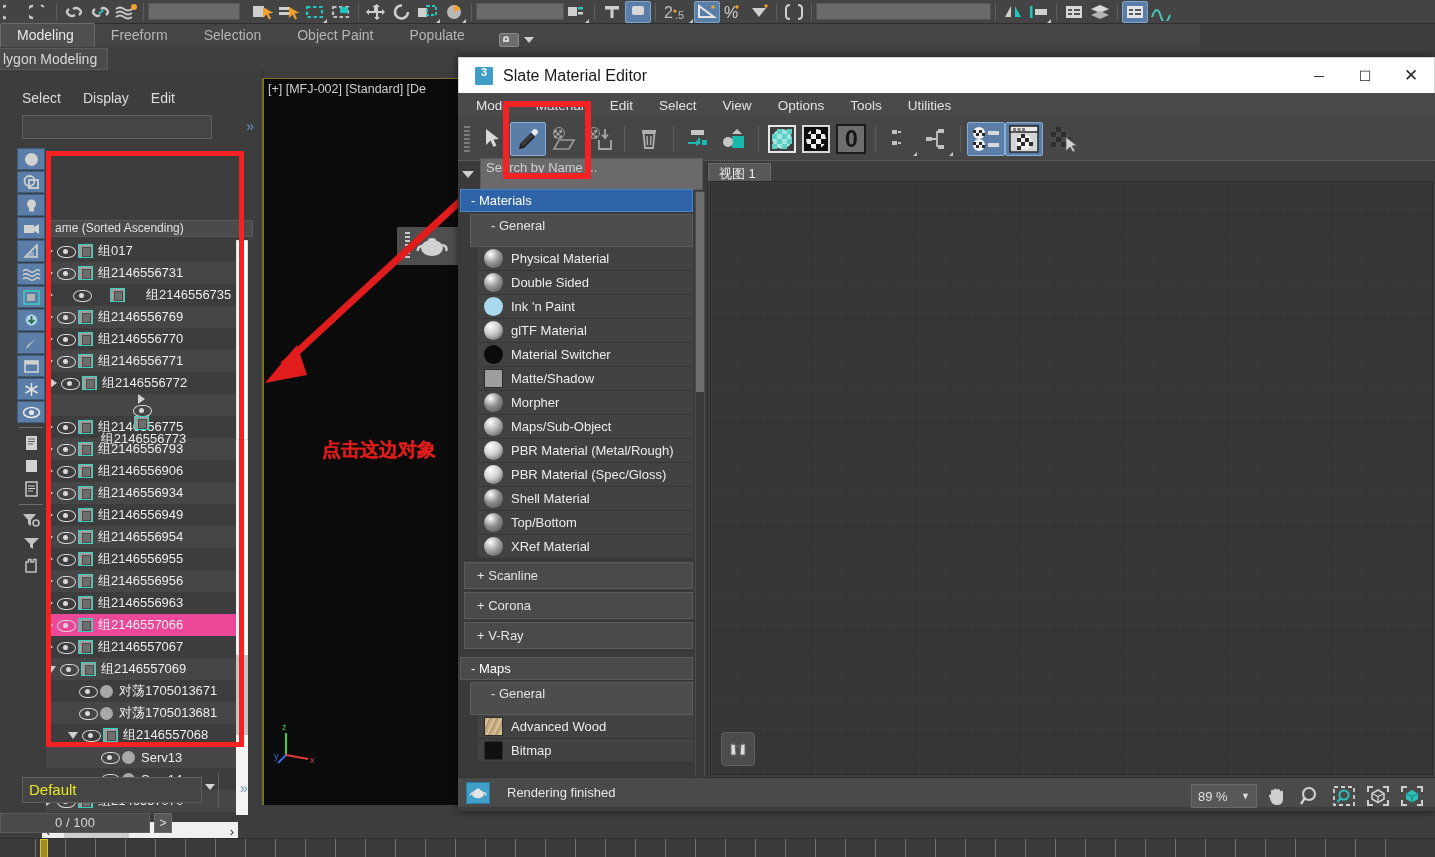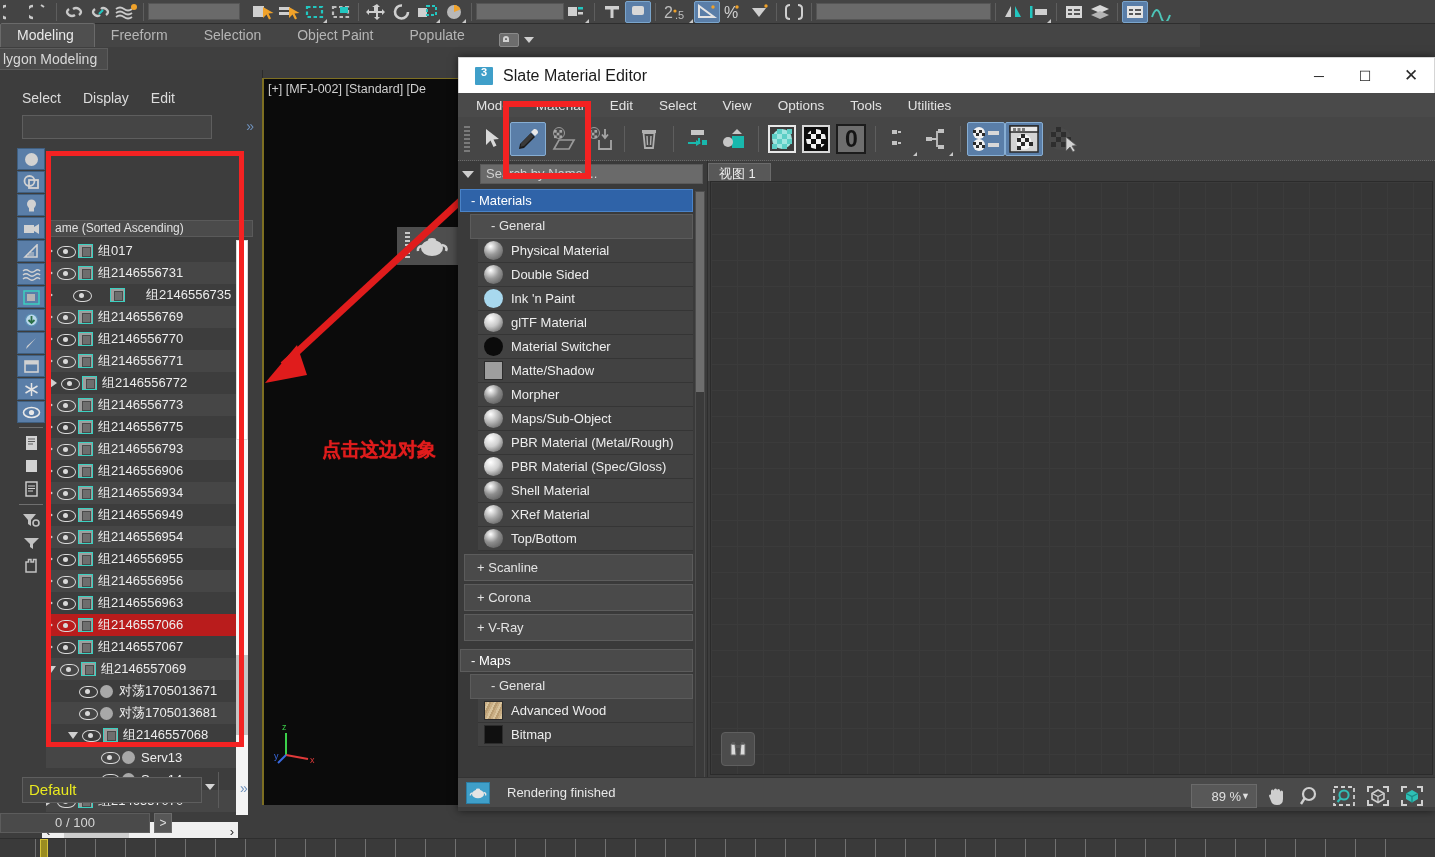--- a/index.html
+++ b/index.html
@@ -111,21 +111,21 @@
   }
   #se-list {
     position: absolute; left: 46px; top: 170px; width: 195px; height: 575px;
     overflow: hidden;
   }
   .se-row {
     height: 22px; display: flex; align-items: center;
     font-size: 13px; white-space: nowrap;
   }
   .se-row.alt { background: #464646; }
-  .se-row.selected { background: #b91c1c; }
+  .se-row.selected { background: #ec4899; }
   .se-arrow {
     width: 0; height: 0; flex: 0 0 auto;
     border-top: 5px solid transparent;
     border-bottom: 5px solid transparent;
     border-left: 7px solid #cfcfcf;
     margin-right: 4px;
   }
   .se-arrow.open {
     border-left: 5px solid transparent;
     border-right: 5px solid transparent;
@@ -294,32 +294,32 @@
   }
   #browser-search {
     height: 26px; display: flex; align-items: center; gap: 6px; padding: 0 4px;
   }
   #browser-search .caret {
     width: 0; height: 0;
     border-left: 6px solid transparent; border-right: 6px solid transparent;
     border-top: 7px solid #cecece;
   }
   #browser-search .sfield {
-    flex: 1; height: 20px; background: #6a6a6a; border: 1px solid #5a5a5a;
+    flex: 1; height: 32px; background: #6a6a6a; border: 1px solid #5a5a5a;
     color: #d0d0d0; font-size: 13px; padding-left: 5px; line-height: 18px;
   }
   #browser-scroll { flex: 1; overflow: hidden; position: relative; padding: 2px 0 0 2px; }
   .grp-header {
     background: #2f63a8; border: 1px solid #4a83c8;
     color: #ffffff; font-size: 13px; padding: 3px 0 3px 10px;
     margin-right: 14px;
   }
   .sub-header {
     background: #4d4d4d; border: 1px solid #5c5c5c;
-    color: #e4e4e4; font-size: 13px; padding: 3px 0 5px 20px;
+    color: #e4e4e4; font-size: 13px; padding: 3px 0 13px 20px;
     margin: 2px 14px 0 10px;
   }
   .collapsed-header {
     background: #4a4a4a; border: 1px solid #5c5c5c;
     color: #e4e4e4; font-size: 13px; padding: 5px 0 5px 12px;
     margin: 3px 14px 0 4px;
   }
   .mat-row {
     display: flex; align-items: center;
     background: #424242; border-bottom: 1px solid #353535;
@@ -382,21 +382,21 @@
     position: absolute; left: 1001px; top: 474px; width: 434px; height: 4px;
     background: repeating-linear-gradient(to right, #9a9a9a 0 2px, transparent 2px 4px);
   }
   
   #view-ctrls {
     position: absolute; right: 4px; top: 781px; width: 240px; height: 30px;
     display: flex; align-items: center; gap: 4px;
   }
   #zoom-box {
     width: 66px; height: 24px; background: #585858; border: 1px solid #6a6a6a;
-    display: flex; align-items: center; justify-content: flex-end;
+    display: flex; align-items: center; justify-content: space-between;
     padding: 0 6px; font-size: 13px; color: #e0e0e0;
   }
   .vc-ico { width: 30px; height: 28px; display: flex; align-items: center; justify-content: center; }
   svg { display: block; }
 </style>
 </head>
 <body>
 
 <div id="top-toolbar">
   <div class="tb-ico">
@@ -651,21 +651,21 @@
         <span class="se-eye"></span>
         <span class="se-gico"></span>
         <span class="se-name">组2146556771</span>
       </div>
       <div class="se-row" style="padding-left: 4px; text-align: right;">
         <span class="se-arrow"></span>
         <span class="se-eye"></span>
         <span class="se-gico"></span>
         <span class="se-name">组2146556772</span>
       </div>
-      <div class="se-row alt" style="padding-left: 0px;">
+      <div class="se-row alt" style="padding-left: 0px; flex-direction: column;">
         <span class="se-arrow"></span>
         <span class="se-eye"></span>
         <span class="se-gico"></span>
         <span class="se-name">组2146556773</span>
       </div>
       <div class="se-row" style="padding-left: 0px;">
         <span class="se-arrow"></span>
         <span class="se-eye"></span>
         <span class="se-gico"></span>
         <span class="se-name">组2146556775</span>
@@ -1251,26 +1251,26 @@
             </div>
             <div class="mat-row">
               <span class="swatch" style="background: radial-gradient(circle at 35% 28%, rgb(255, 255, 255) 0%, rgb(207, 207, 207) 45%, rgb(76, 76, 76) 100%); border-radius: 50%; border: none;"></span>
               <span>PBR Material (Spec/Gloss)</span>
             </div>
             <div class="mat-row">
               <span class="swatch" style="background: radial-gradient(circle at 35% 28%, rgb(255, 255, 255) 0%, rgb(142, 142, 142) 45%, rgb(76, 76, 76) 100%); border-radius: 50%; border: none;"></span>
               <span>Shell Material</span>
             </div>
             <div class="mat-row">
+              <span class="swatch" style="background: radial-gradient(circle at 35% 28%, rgb(255, 255, 255) 0%, rgb(142, 142, 142) 45%, rgb(76, 76, 76) 100%); border-radius: 50%; border: none;"></span>
+              <span>Top/Bottom</span>
+            </div>
+            <div class="mat-row">
               <span class="swatch" style="background: radial-gradient(circle at 35% 28%, rgb(255, 255, 255) 0%, rgb(165, 165, 165) 45%, rgb(76, 76, 76) 100%); border-radius: 50%; border: none;"></span>
               <span>XRef Material</span>
-            </div>
-            <div class="mat-row">
-              <span class="swatch" style="background: radial-gradient(circle at 35% 28%, rgb(255, 255, 255) 0%, rgb(142, 142, 142) 45%, rgb(76, 76, 76) 100%); border-radius: 50%; border: none;"></span>
-              <span>Top/Bottom</span>
             </div>
           </div>
 
         <div class="collapsed-header">
           <span>+</span>&nbsp;<span>Scanline</span>
         </div>
         <div class="collapsed-header">
           <span>+</span>&nbsp;<span>Corona</span>
         </div>
         <div class="collapsed-header">

